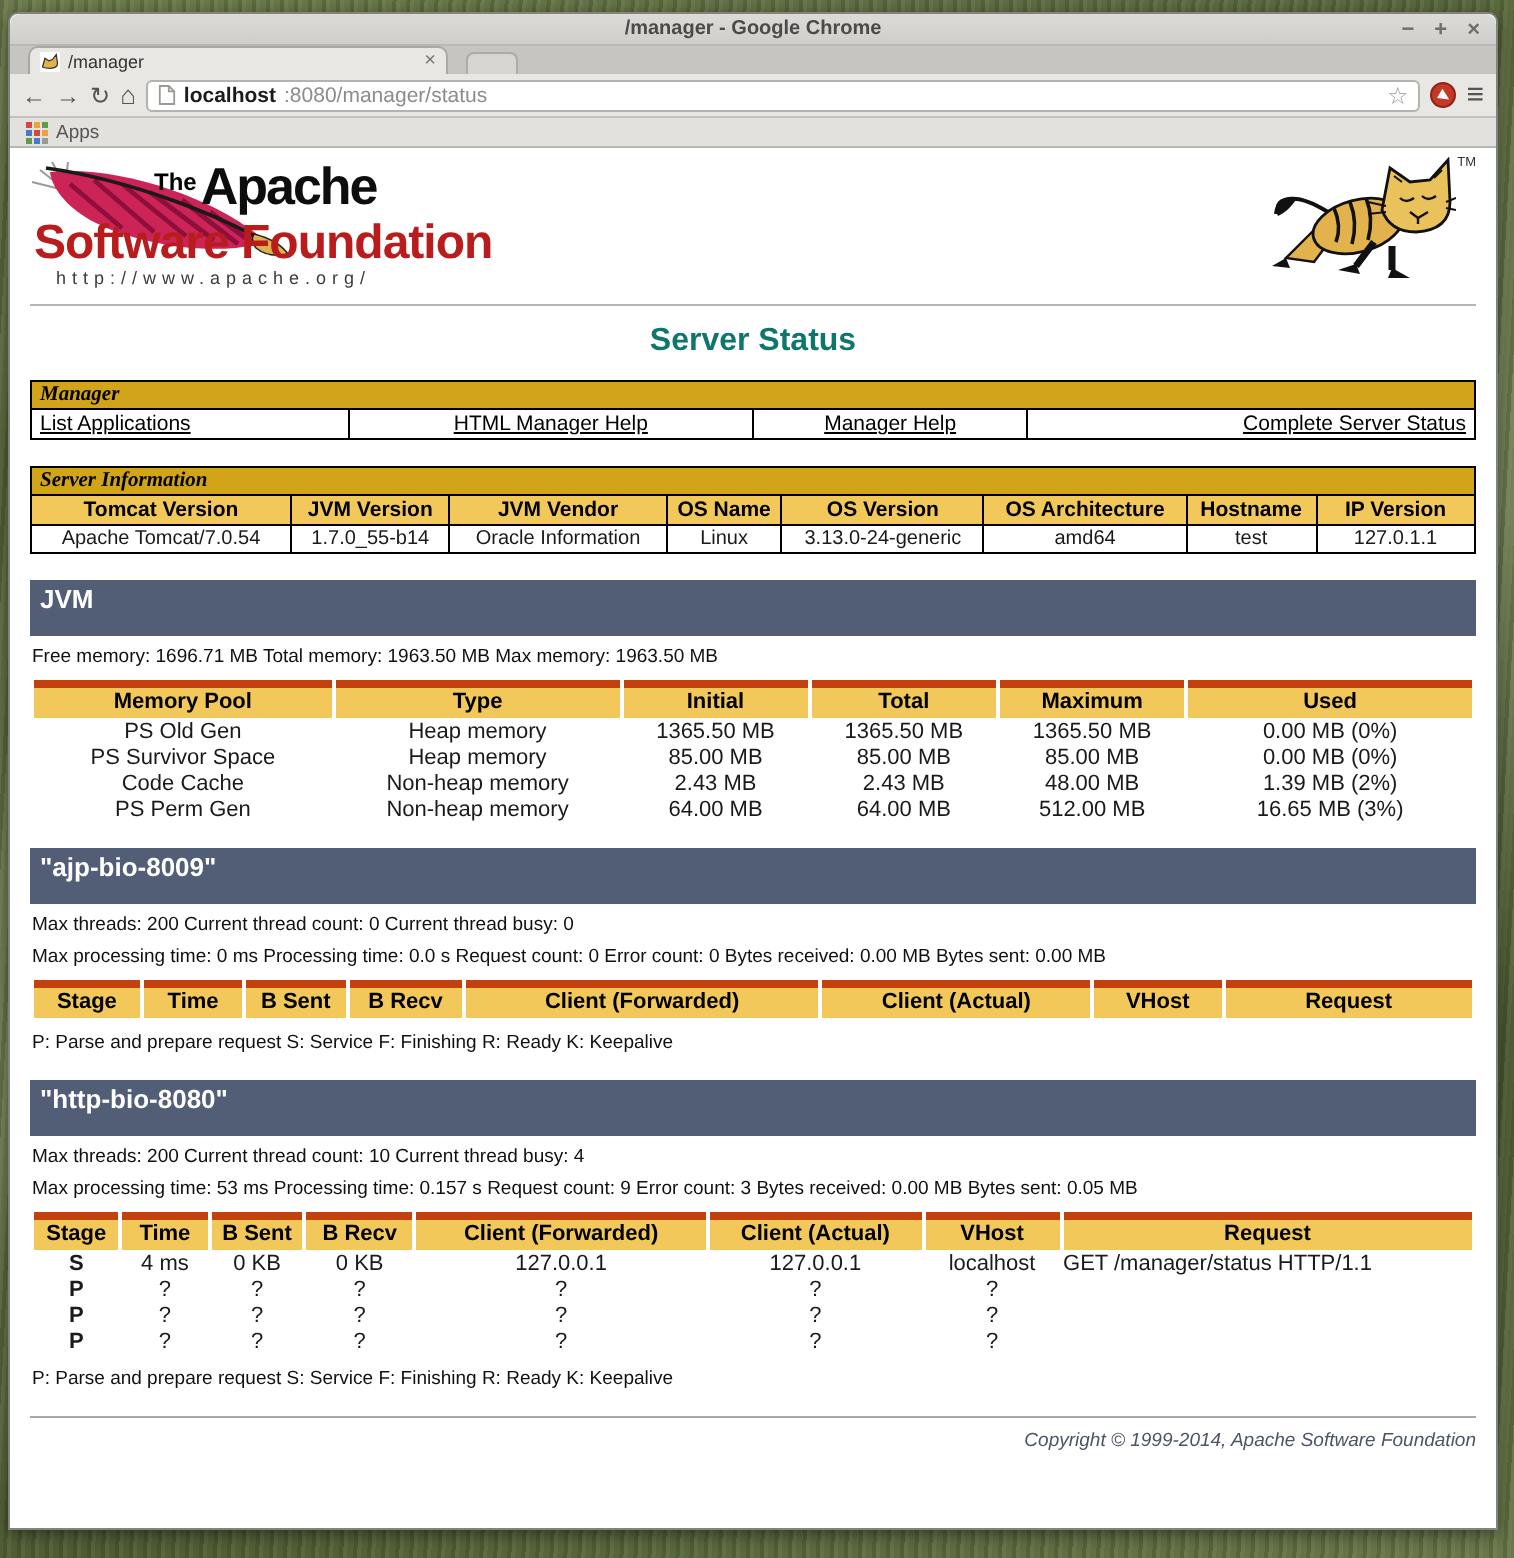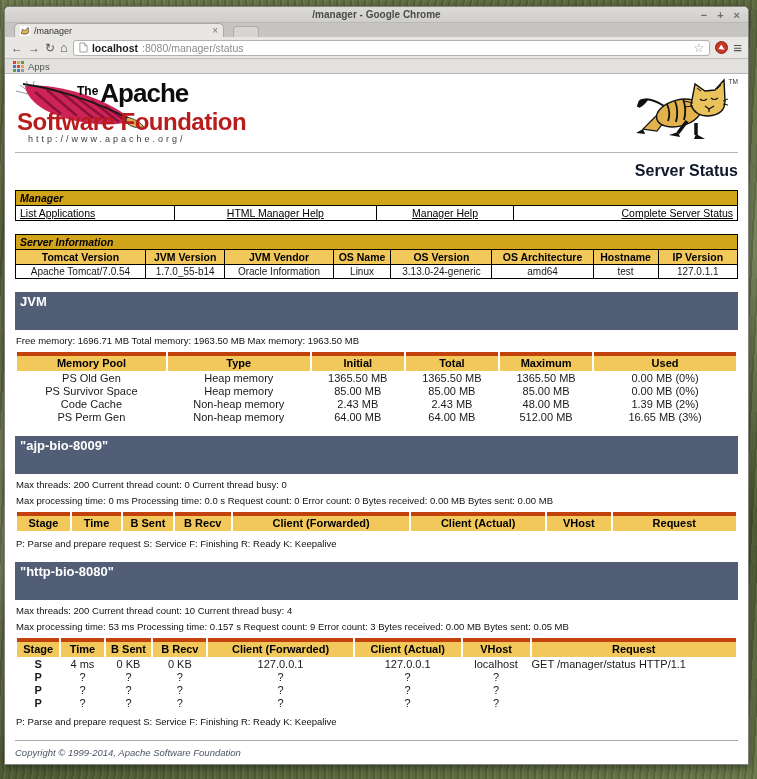--- a/index.html
+++ b/index.html
@@ -64,45 +64,45 @@
   .asf-logo svg { position:absolute; left:0; top:2px; }
   .asf-the-apache { position:absolute; left:62px; top:0; white-space:nowrap; }
   .asf-the { font-size:12px; font-weight:bold; position:relative; top:-7px; margin-right:2px;text-align:right; }
   .asf-apache { font-size:26px; font-weight:bold; letter-spacing:-1px; color:#0d0d0d; }
   .asf-sf { position:absolute; left:2px; top:30px; font-size:24px; font-weight:bold; letter-spacing:-0.5px; color:#b91c1c; white-space:nowrap; }
   .asf-url { position:absolute; left:13px; top:56px; font-size:9px; letter-spacing:3px; color:#3c3c3c; white-space:nowrap; }
   .tomcat-logo { position:relative; width:102px; height:70px; margin-right:2px; }
   .tomcat-tm { position:absolute; right:-2px; top:0; font-size:6.5px; color:#333; }
 
   hr.rule { border:none; border-top:1px solid #b5b5b5; margin:2px 0 0 0; }
-  h1.page-title { text-align:right; font-size:16px; font-weight:bold; color:#0f172a; margin:9px 0 10px 0; }
+  h1.page-title { text-align:center; font-size:16px; font-weight:bold; color:#0f766e; margin:9px 0 10px 0; }
 
   table.bordered { width:100%; border-collapse:collapse; }
   table.bordered td, table.bordered th { border:1px solid #000; font-size:10.5px; padding:1px 4px; }
-  .gold-title { background:#D2A41A; font-weight:bold; font-style:italic; font-size:11px; padding:1px 4px; color:#000; }
+  .gold-title { background:#D2A41A; font-weight:bold; font-style:italic; font-size:11px; padding:1px 4px; color:#000;font-family:Liberation Serif, serif; }
   .manager-table { margin-top:4px; }
   .manager-table a { color:#000; text-decoration:underline; font-size:10.5px; }
   .al { text-align:left; } .ac { text-align:center; } .ar { text-align:right; }
 
   .serverinfo-table { margin-top:13px; }
   .serverinfo-table th { background:#F1C859; font-weight:bold; text-align:center; font-size:10px; padding:2px 2px; }
   .serverinfo-table td.val { text-align:center; font-size:10px; color:#1a1a1a; }
 
   .slate-bar { background:#525D76; color:#fff; font-weight:bold; font-size:13px;
-    padding:2px 5px 21px 5px; margin-top:13px; }
+    padding:2px 5px 11px 5px; margin-top:13px; }
   .small-text { font-size:9.5px; color:#111; margin:5px 0 0 1px; }
   .legend { margin-top:7px; }
 
   table.status-table { width:100%; border-collapse:separate; border-spacing:2px 0; margin-top:6px; }
   table.status-table th { background:#F1C859; font-weight:bold; font-size:11px; text-align:center;
     padding:1px 0 2px 0; border-top:4px solid #c2410c; }
   table.status-table td { font-size:11px; color:#1a1a1a; text-align:center; padding:0; height:13px; }
 
   hr.footer-rule { border:none; border-top:1px solid #a8a8a8; margin:13px 0 0 0; }
-  .copyright { text-align:left; font-style:italic; font-size:9.5px; color:#4c5566; margin-top:6px; }
+  .copyright { text-align:right; font-style:italic; font-size:9.5px; color:#4c5566; margin-top:6px; }
 
   .apps-grid { display:inline-grid; grid-template-columns:repeat(3,3px); grid-gap:1px; }
   .apps-grid i { width:3px; height:3px; display:block; }
 </style>
 </head>
 <body>
 
 <div class="window">
 
   <div class="titlebar">

